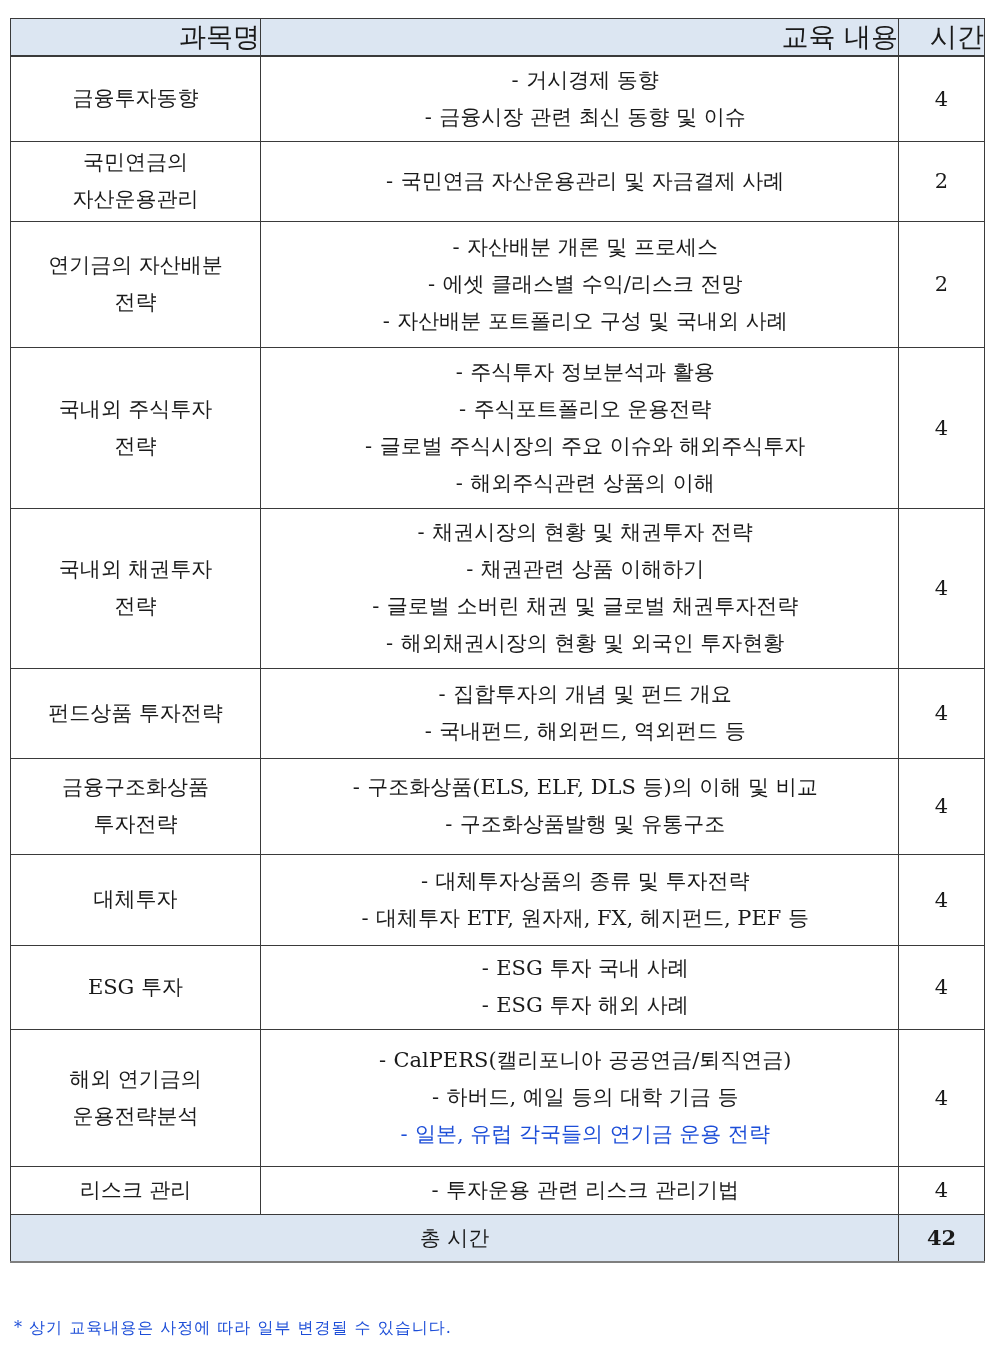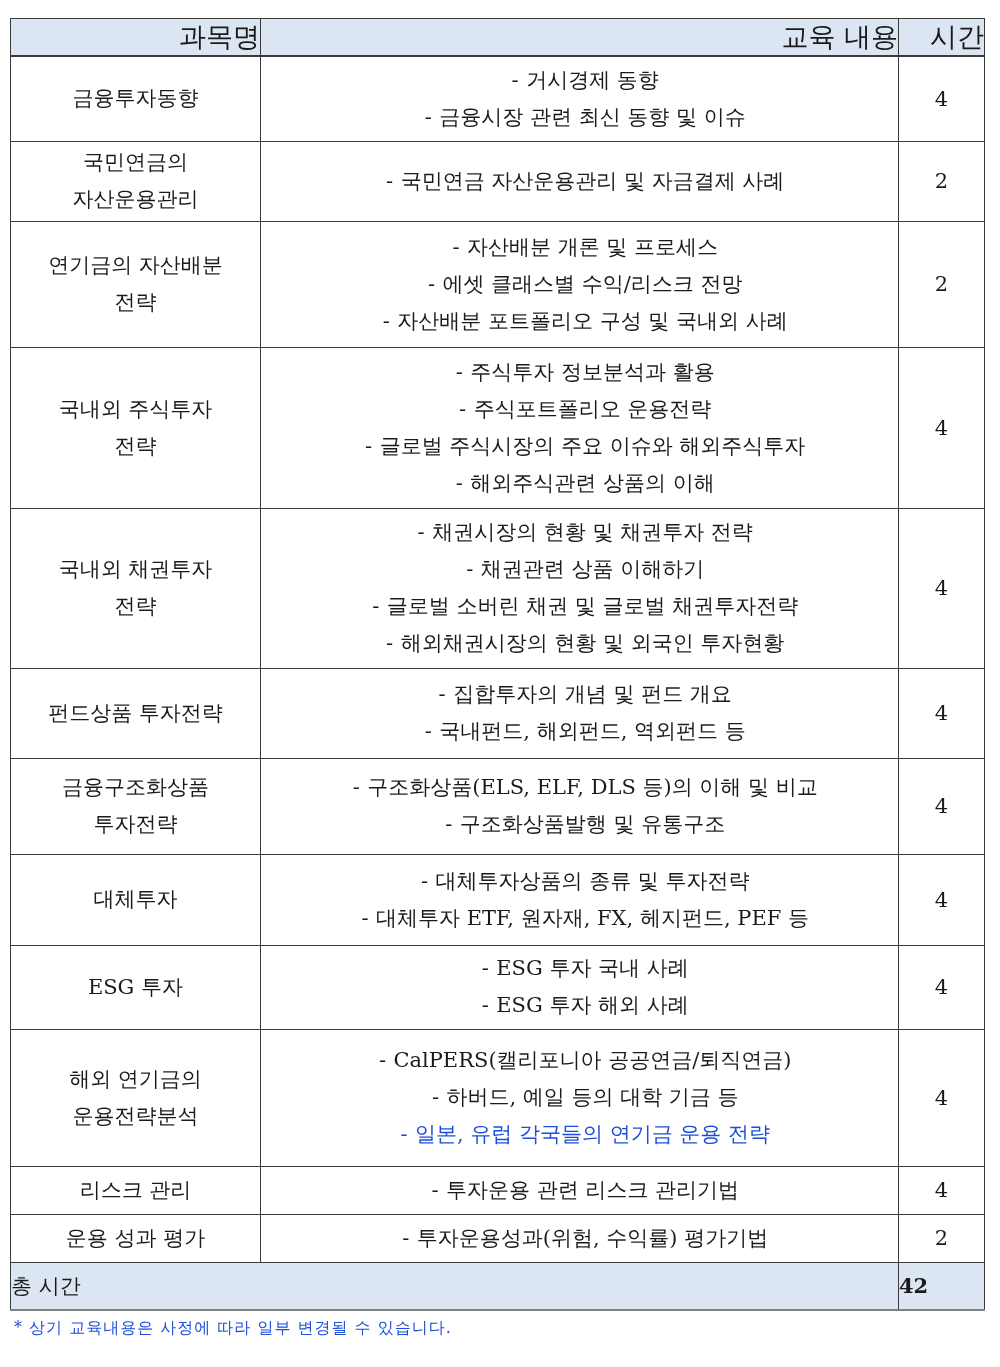--- a/index.html
+++ b/index.html
@@ -62,21 +62,21 @@
   .content .item.faded { color: #1d4ed8; }
   .hours {
     text-align: center;
     font-size: 21px;
   }
   .total-row td {
     background: #dce6f2;
     height: 46px;
     border-bottom: 2.5px solid #7f7f7f;
     font-size: 21px;
-    text-align: left;
+    text-align: center;
     margin-top: 16px;
   }
   .total-row td.total-value {
     font-weight: bold;
   }
   .footnote {
     position: absolute;
     left: 14px;
     top: 1318px;
     font-size: 16px;
@@ -214,29 +214,20 @@
       </tr>
       <tr style="height: 48px;">
         <td class="subject">
           <div>리스크 관리</div>
         </td>
         <td class="content">
           <span class="item"><span class="dash">-</span><span>투자운용 관련 리스크 관리기법</span></span>
         </td>
         <td class="hours">4</td>
       </tr>
-      <tr style="height: 48px;">
-        <td class="subject">
-          <div>운용 성과 평가</div>
-        </td>
-        <td class="content">
-          <span class="item"><span class="dash">-</span><span>투자운용성과(위험, 수익률) 평가기법</span></span>
-        </td>
-        <td class="hours">2</td>
-      </tr>
     </tbody>
   <tfoot>
     <tr class="total-row">
       <td colspan="2">총 시간</td>
       <td class="total-value">42</td>
     </tr>
   </tfoot>
 </table>
 
 <div class="footnote">* 상기 교육내용은 사정에 따라 일부 변경될 수 있습니다.</div>

